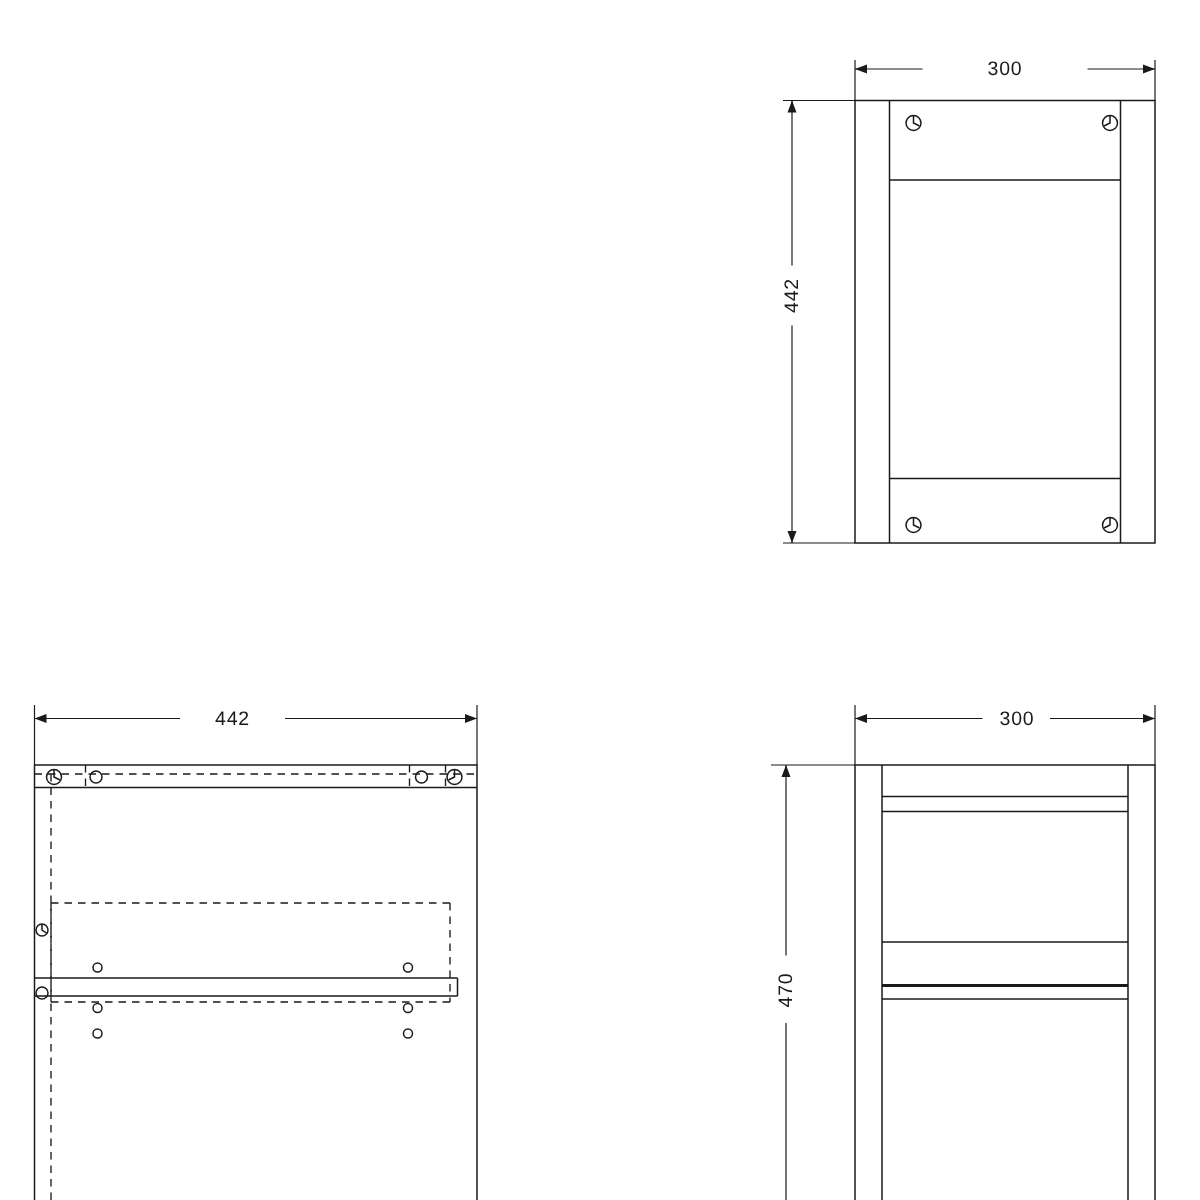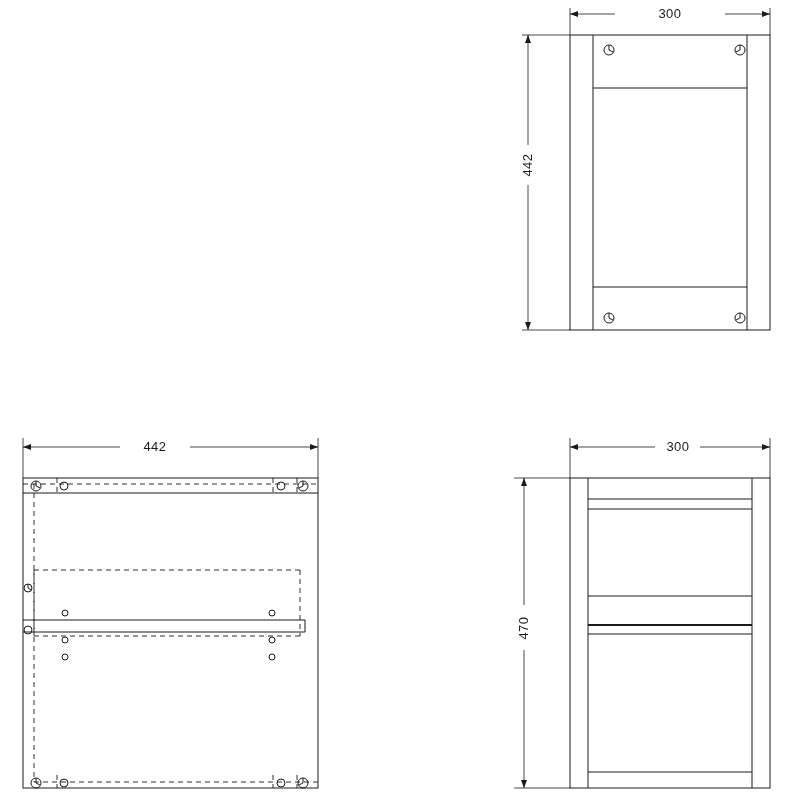--- a/index.html
+++ b/index.html
@@ -11,20 +11,21 @@
     width: 800px;
     height: 800px;
     font-family: "Liberation Sans", sans-serif;
     color: #1a1a1a;
     overflow: hidden;
   }
   #sheet {
     position: relative;
     width: 800px;
     height: 668px;
+    margin-top: 32px;
   }
   svg {
     display: block;
   }
   .dim-text {
     font-family: "Liberation Sans", sans-serif;
     font-size: 13px;
     fill: #1a1a1a;
     letter-spacing: 0.5px;
   }

